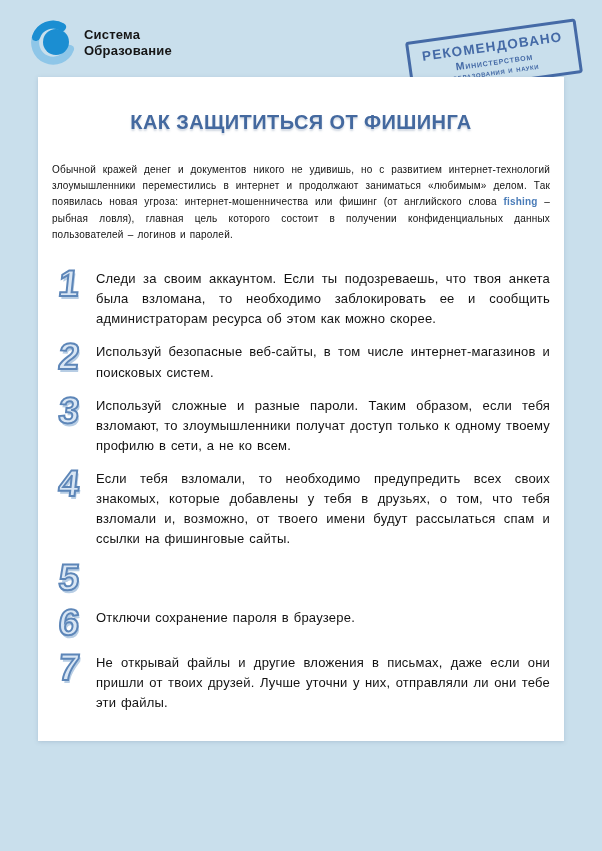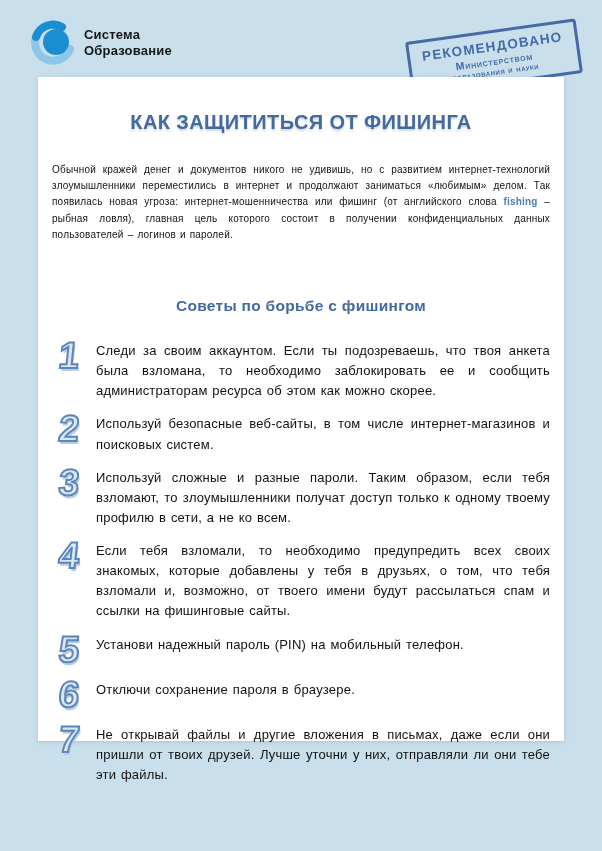--- a/index.html
+++ b/index.html
@@ -92,42 +92,40 @@
     <div class="stamp-line3">образования и науки</div>
   </div>
 
   <main class="card">
 
     <h1>КАК ЗАЩИТИТЬСЯ ОТ ФИШИНГА</h1>
 
 
     <p class="intro"><span>Обычной кражей денег и документов никого не удивишь, но с развитием интернет-технологий злоумышленники переместились в интернет и продолжают заниматься «любимым» делом. Так появилась новая угроза: интернет-мошенничества или фишинг (от английского слова </span><span class="kw">fishing</span><span> – рыбная ловля), главная цель которого состоит в получении конфиденциальных данных пользователей – логинов и паролей.</span></p>
 
-    <h2>Советы по борьбе с фишингом</h2>
 
     <ol class="tips">
       <li class="tip">
         <span class="num">1</span>
         <span class="tip-text">Следи за своим аккаунтом. Если ты подозреваешь, что твоя анкета была взломана, то необходимо заблокировать ее и сообщить администраторам ресурса об этом как можно скорее.</span>
       </li>
       <li class="tip">
         <span class="num">2</span>
         <span class="tip-text">Используй безопасные веб-сайты, в том числе интернет-магазинов и поисковых систем.</span>
       </li>
       <li class="tip">
         <span class="num">3</span>
         <span class="tip-text">Используй сложные и разные пароли. Таким образом, если тебя взломают, то злоумышленники получат доступ только к одному твоему профилю в сети, а не ко всем.</span>
       </li>
       <li class="tip">
         <span class="num">4</span>
         <span class="tip-text">Если тебя взломали, то необходимо предупредить всех своих знакомых, которые добавлены у тебя в друзьях, о том, что тебя взломали и, возможно, от твоего имени будут рассылаться спам и ссылки на фишинговые сайты.</span>
       </li>
       <li class="tip">
         <span class="num">5</span>
-        <span class="tip-text">Установи надежный пароль (PIN) на мобильный телефон.</span>
       </li>
       <li class="tip">
         <span class="num">6</span>
         <span class="tip-text">Отключи сохранение пароля в браузере.</span>
       </li>
       <li class="tip">
         <span class="num">7</span>
         <span class="tip-text">Не открывай файлы и другие вложения в письмах, даже если они пришли от твоих друзей. Лучше уточни у них, отправляли ли они тебе эти файлы.</span>
       </li>
     </ol>

